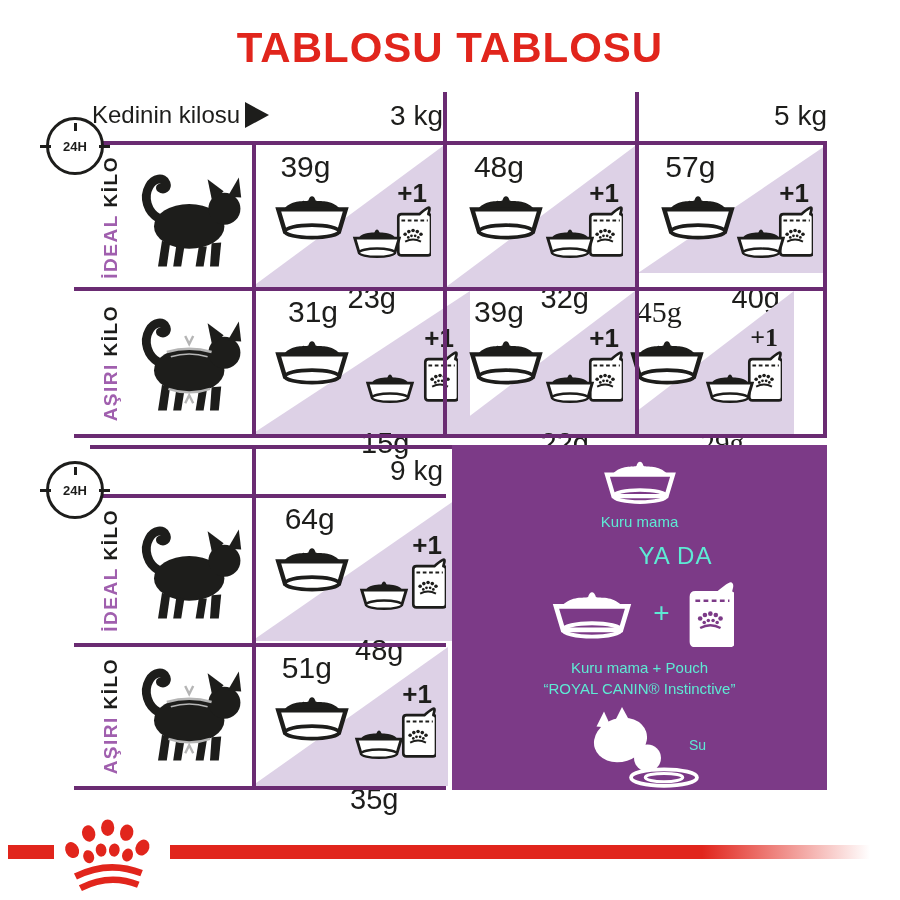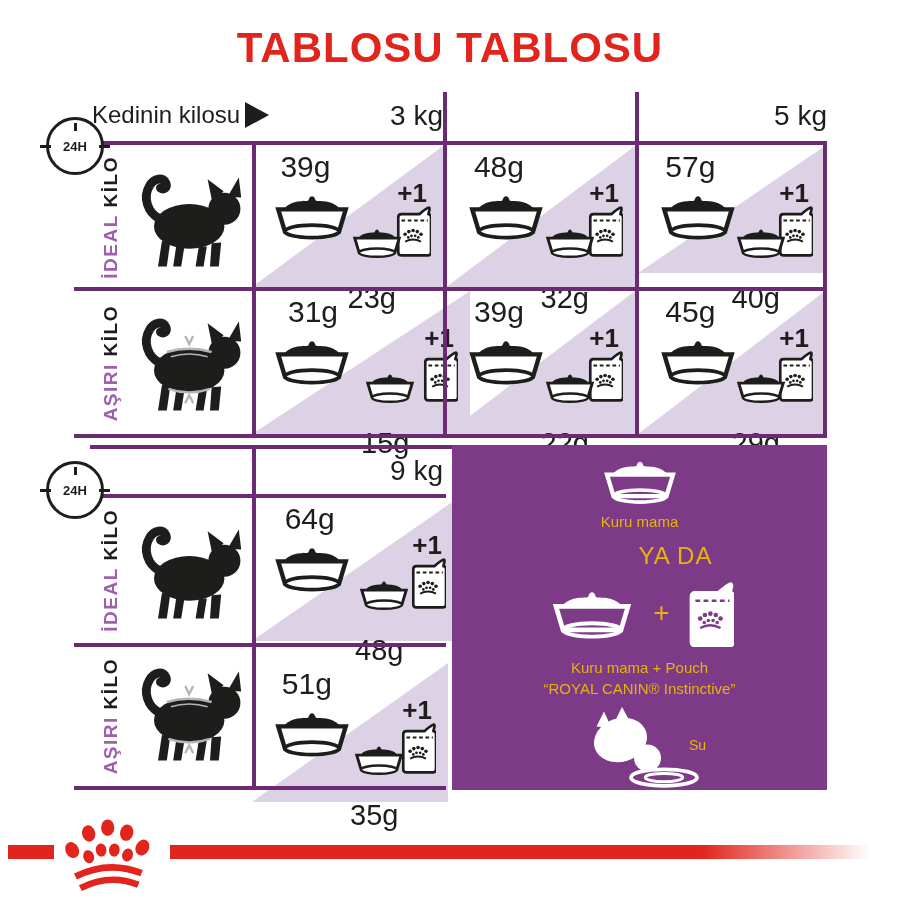--- a/index.html
+++ b/index.html
@@ -40,21 +40,21 @@
   .cell { z-index:1;border-radius:12px; }
   .cell .tri-bg { position:absolute; inset:0; background:#ddd1e6;
                   clip-path:polygon(100% 0, 100% 100%, 0 100%); }
   .cell .qty-dry { position:absolute; left:0;   top:4px;   width:56%; text-align:center; font-size:30px; }
   .cell .qty-mix { position:absolute; left:50%; top:108px; width:48%; font-size:29px;margin-top:28px; }
   .cell .bowl-big { position:absolute; left:16px; top:42px; width:88px; height:56px; color:#1d1d1b; }
   .cell .plusone  { position:absolute; right:16px; top:32px; font-size:26px; font-weight:bold; }
   .cell .pouch-sm { position:absolute; right:12px; top:56px; width:38px; height:56px; color:#1d1d1b; }
   .cell .bowl-sm  { position:absolute; left:50%; top:78px; width:58px; height:37px; color:#1d1d1b; }
   
-  .panel { left:452px; top:445px; width:375px; height:345px; background:#7c3a87; color:#eab308; z-index:2; }
+  .panel { left:452px; top:445px; width:375px; height:345px; background:#7c3a87; color:#5eead4; z-index:2; }
   .panel .centered { position:absolute; left:0; width:100%; text-align:center; }
   .panel .bowl-top { position:absolute; left:50%; transform:translateX(-50%); top:10px; width:86px; height:52px;
                      color:#fff; }
   .panel .dry-label { top:68px; font-size:15px; }
   .panel .or-label  { top:97px; font-size:24px; letter-spacing:1px;padding-left:36px; }
   .panel .combo { position:absolute; left:0; top:134px; width:100%; display:flex;
                   align-items:center; justify-content:center; gap:14px; }
   .panel .combo .bowl-mid { width:94px; height:57px; color:#fff; }
   .panel .combo .plus-sign { font-size:28px; }
   .panel .combo .pouch-big { width:50px; height:68px; color:#fff; }
@@ -266,21 +266,21 @@
       </svg>
     <div class="plusone">+1</div>
     <svg class="pouch-sm">
         <use href="#sym-pouch"></use>
       </svg>
     <svg class="bowl-sm">
         <use href="#sym-bowl"></use>
       </svg>
     <div class="qty-mix">22g</div>
   </div>
-  <div class="abs cell" style="left:638px; top:291px; width:187px; height:143px;">
+  <div class="abs cell" style="left:607px; top:291px; width:187px; height:143px;font-family:Liberation Serif, serif;">
     <div class="tri-bg"></div>
     <div class="qty-dry">45g</div>
     <svg class="bowl-big">
         <use href="#sym-bowl"></use>
       </svg>
     <div class="plusone">+1</div>
     <svg class="pouch-sm">
         <use href="#sym-pouch"></use>
       </svg>
     <svg class="bowl-sm">
@@ -297,21 +297,21 @@
       </svg>
     <div class="plusone">+1</div>
     <svg class="pouch-sm">
         <use href="#sym-pouch"></use>
       </svg>
     <svg class="bowl-sm">
         <use href="#sym-bowl"></use>
       </svg>
     <div class="qty-mix">48g</div>
   </div>
-  <div class="abs cell" style="left:252px; top:663px; width:196px; height:139px;">
+  <div class="abs cell" style="left:252px; top:647px; width:196px; height:139px;">
     <div class="tri-bg"></div>
     <div class="qty-dry">51g</div>
     <svg class="bowl-big">
         <use href="#sym-bowl"></use>
       </svg>
     <div class="plusone">+1</div>
     <svg class="pouch-sm">
         <use href="#sym-pouch"></use>
       </svg>
     <svg class="bowl-sm">

